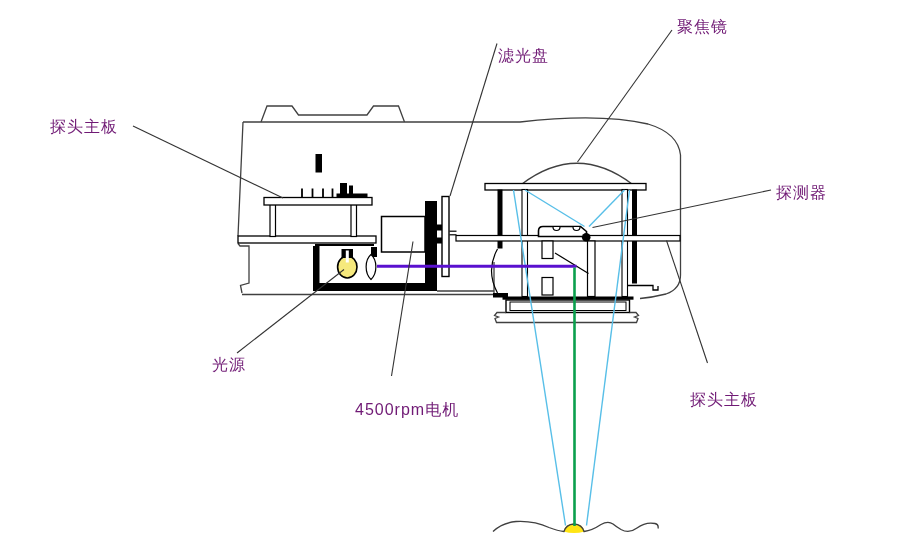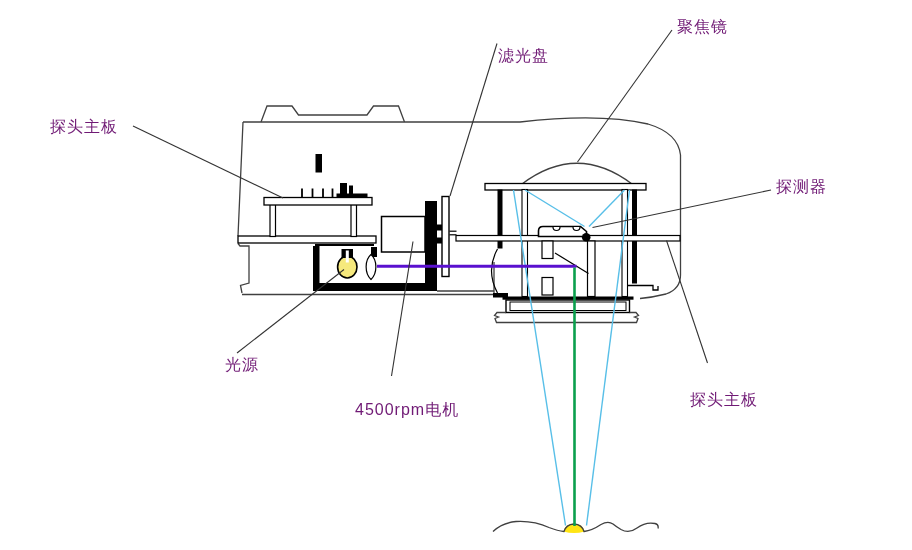--- a/index.html
+++ b/index.html
@@ -120,17 +120,17 @@
     <line x1="497" y1="43.5" x2="450" y2="196"></line>
     <line x1="672" y1="30" x2="577.5" y2="162"></line>
     <line x1="771" y1="190" x2="592.5" y2="227.5"></line>
     <line x1="666.5" y1="240.5" x2="707.5" y2="363"></line>
   </g>
 </svg>
 
   <div class="lbl" style="left:50px;top:118px">探头主板</div>
   <div class="lbl" style="left:498px;top:47px">滤光盘</div>
   <div class="lbl" style="left:677px;top:18px">聚焦镜</div>
-  <div class="lbl" style="left:776px;top:178px">探测器</div>
-  <div class="lbl" style="left:225px;top:356px">光源</div>
+  <div class="lbl" style="left:776px;top:184px">探测器</div>
+  <div class="lbl" style="left:212px;top:356px">光源</div>
   <div class="lbl" style="left:355px;top:401px">4500rpm电机</div>
   <div class="lbl" style="left:690px;top:391px">探头主板</div>
 </div>
 
 </body></html>

